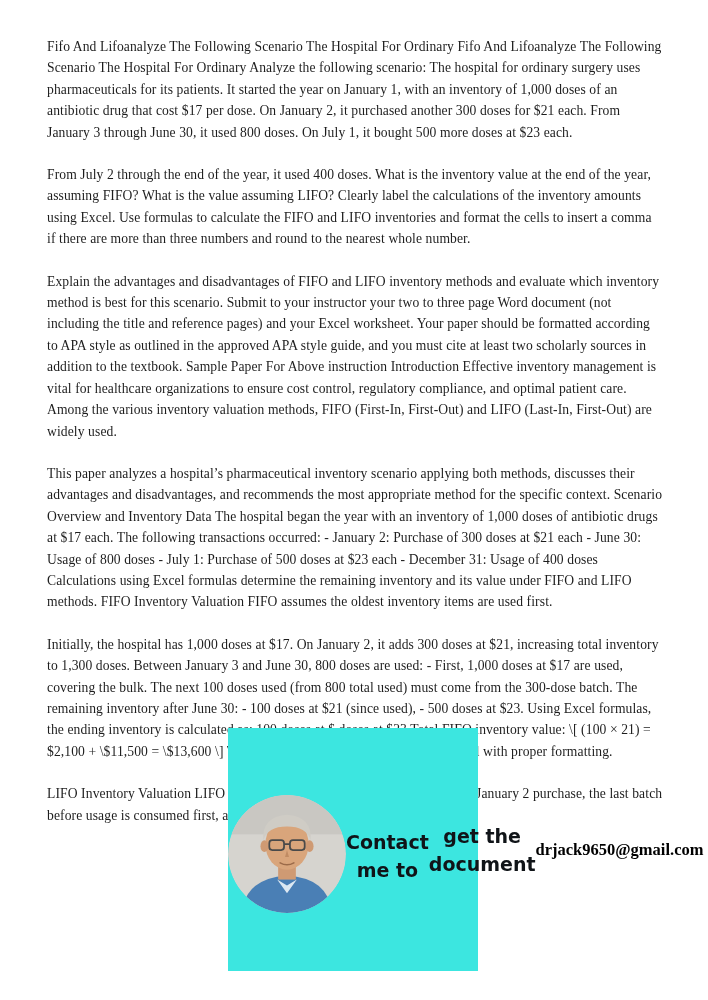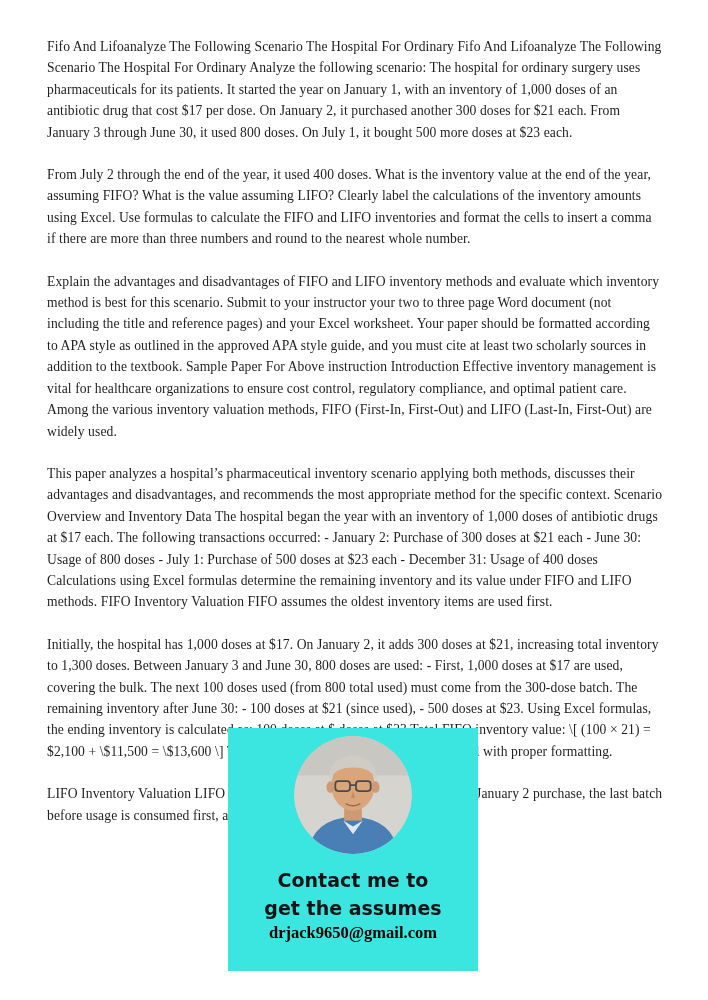--- a/index.html
+++ b/index.html
@@ -27,21 +27,21 @@
     letter-spacing: 0.1px;
   }
   .overlay {
     position: absolute;
     left: 228px;
     top: 728px;
     width: 250px;
     height: 243px;
     background: #3ce6e0;
     display: flex;
-    flex-direction: column;
+    flex-direction: row;
     align-items: center;
     text-align: center;
   }
   .avatar {
     width: 118px;
     height: 118px;
     border-radius: 50%;
     overflow: hidden;
     margin-top: 8px;
     flex: 0 0 auto;
@@ -103,16 +103,16 @@
           <rect x="42" y="46" width="15" height="10" rx="3" fill="none" stroke="#4a4a4a" stroke-width="1.8"></rect>
           <rect x="63" y="46" width="15" height="10" rx="3" fill="none" stroke="#4a4a4a" stroke-width="1.8"></rect>
           <line x1="57" y1="50" x2="63" y2="50" stroke="#4a4a4a" stroke-width="1.8"></line>
 
           <path d="M60 56 L58 63 L62 63 Z" fill="#c08b63"></path>
           <path d="M53 69 Q60 73 67 69" fill="none" stroke="#9c6b49" stroke-width="1.6" stroke-linecap="round"></path>
         </g>
       </svg>
     </div>
     <div class="contact-line first">Contact me to</div>
-    <div class="contact-line">get the assumes</div>
+    <div class="contact-line">get the document</div>
     <div class="email">drjack9650@gmail.com</div>
   </div>
 </div>
 
 </body></html>

